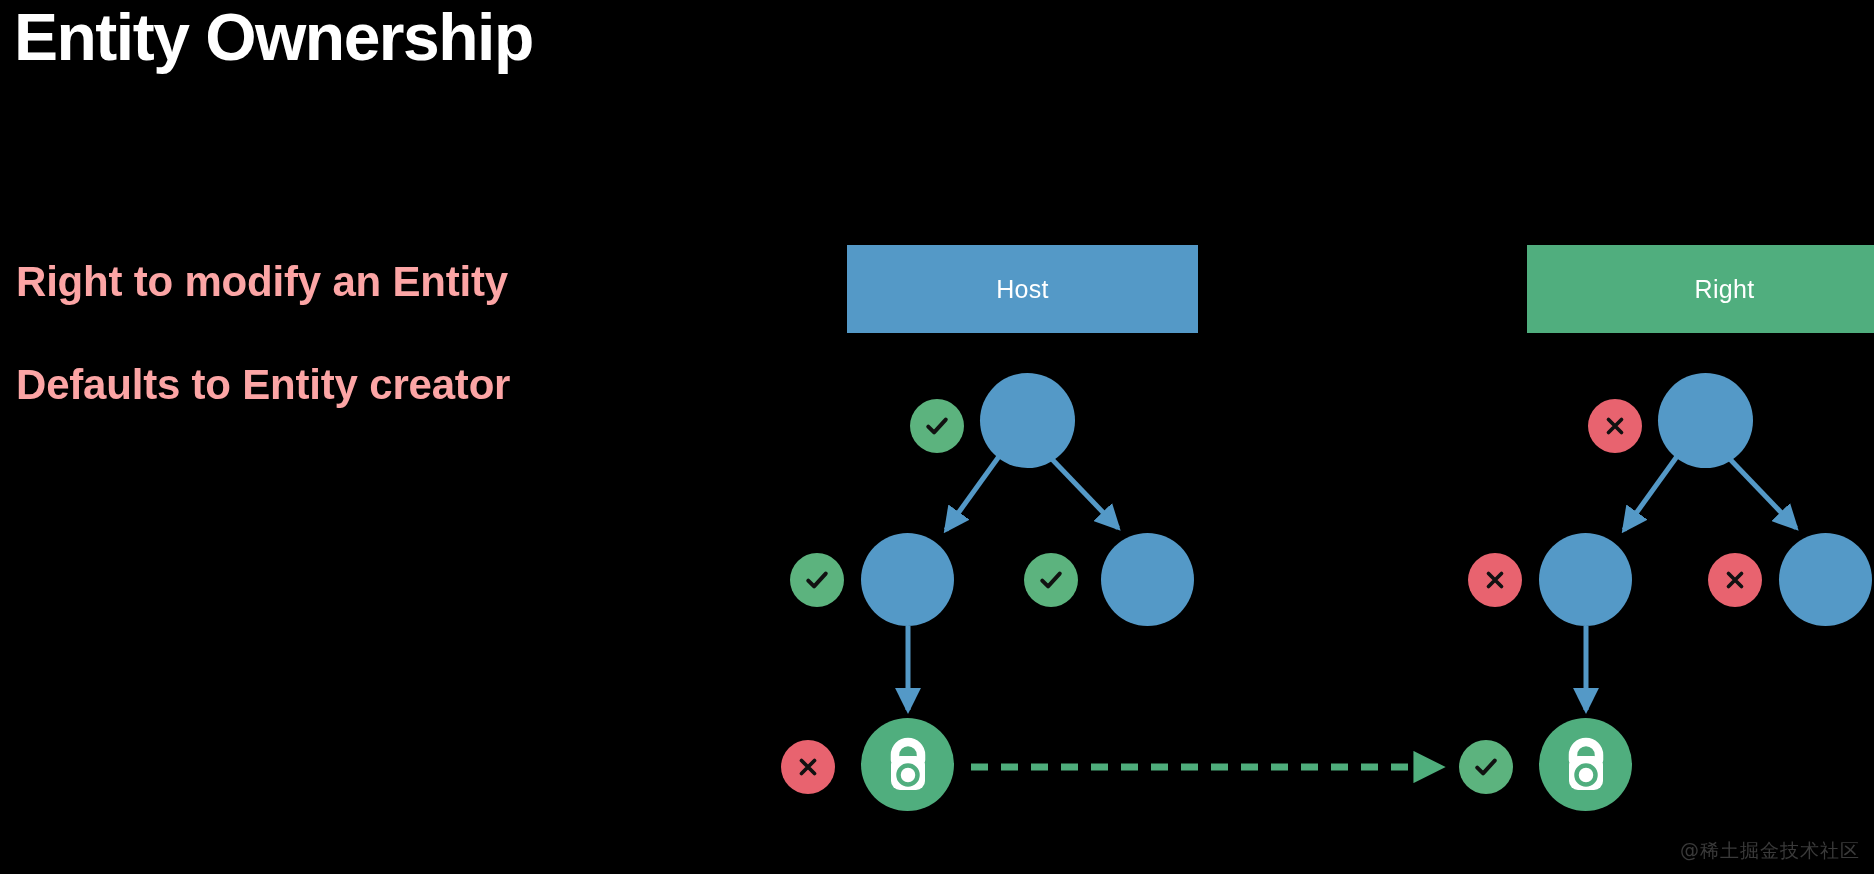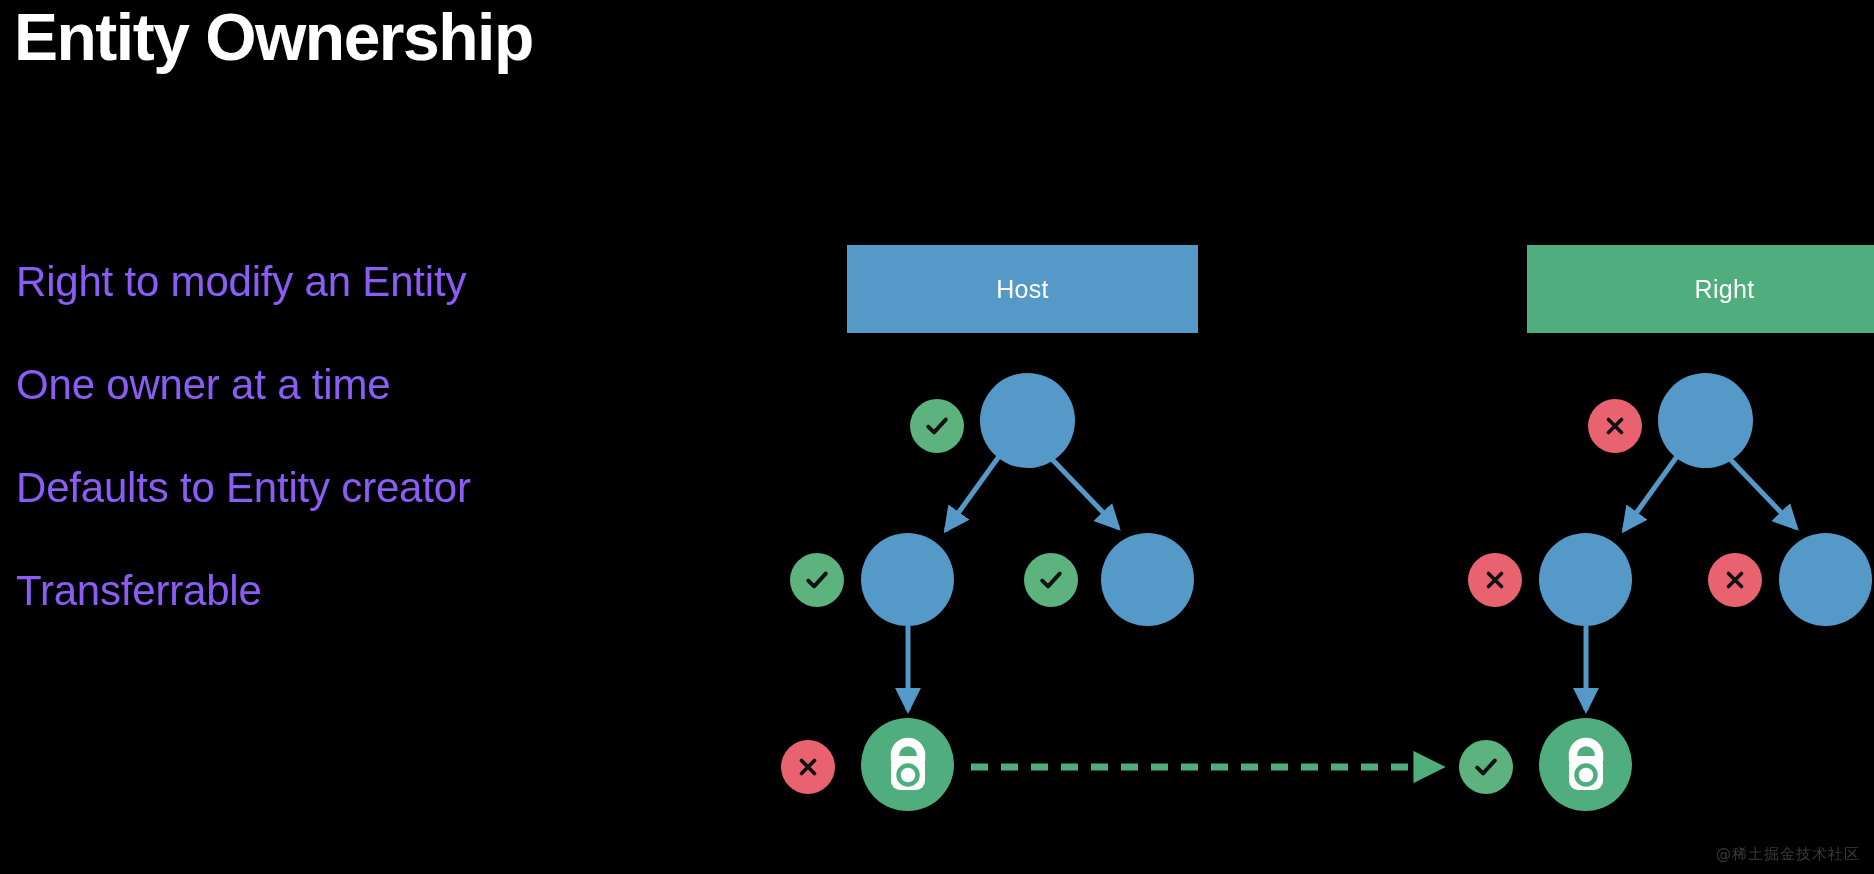--- a/index.html
+++ b/index.html
@@ -31,22 +31,22 @@
 
   
   #bullet-list {
     position: absolute;
     left: 16px;
     top: 255px;
     width: 620px;
   }
   .bullet-item {
     font-size: 42px;
-    font-weight: normal;
-    color: #8b5cf6;
+    font-weight: bold;
+    color: #fca5a5;
     letter-spacing: -0.2px;
     height: 103px;
     line-height: 54px;
     white-space: nowrap;
   }
 
   
   #diagram {
     position: absolute;
     left: 16px;
@@ -109,36 +109,34 @@
     justify-content: center;
   }
   .badge-ok  { background: #5cb37e; }
   .badge-no  { background: #e8636f; }
 
   
   #watermark {
     position: absolute;
     right: 14px;
     bottom: 10px;
-    font-size: 15px;
+    font-size: 19px;
     color: #3a3a3a;
     font-family: "DejaVu Sans", sans-serif;
     letter-spacing: 1px;
   }
 </style>
 </head>
 <body>
 
 <div id="slide-title">Entity Ownership</div>
 
 <div id="bullet-list">
   <div class="bullet-item">Right to modify an Entity</div>
-  <div class="bullet-item">One owner at a time</div>
   <div class="bullet-item">Defaults to Entity creator</div>
-  <div class="bullet-item">Transferrable</div>
 </div>
 
 <div id="diagram">
 
   <div class="col-header" id="host-header">
     <span>Host</span>
   </div>
   <div class="col-header" id="client-header">
     <span>Right</span>
   </div>

